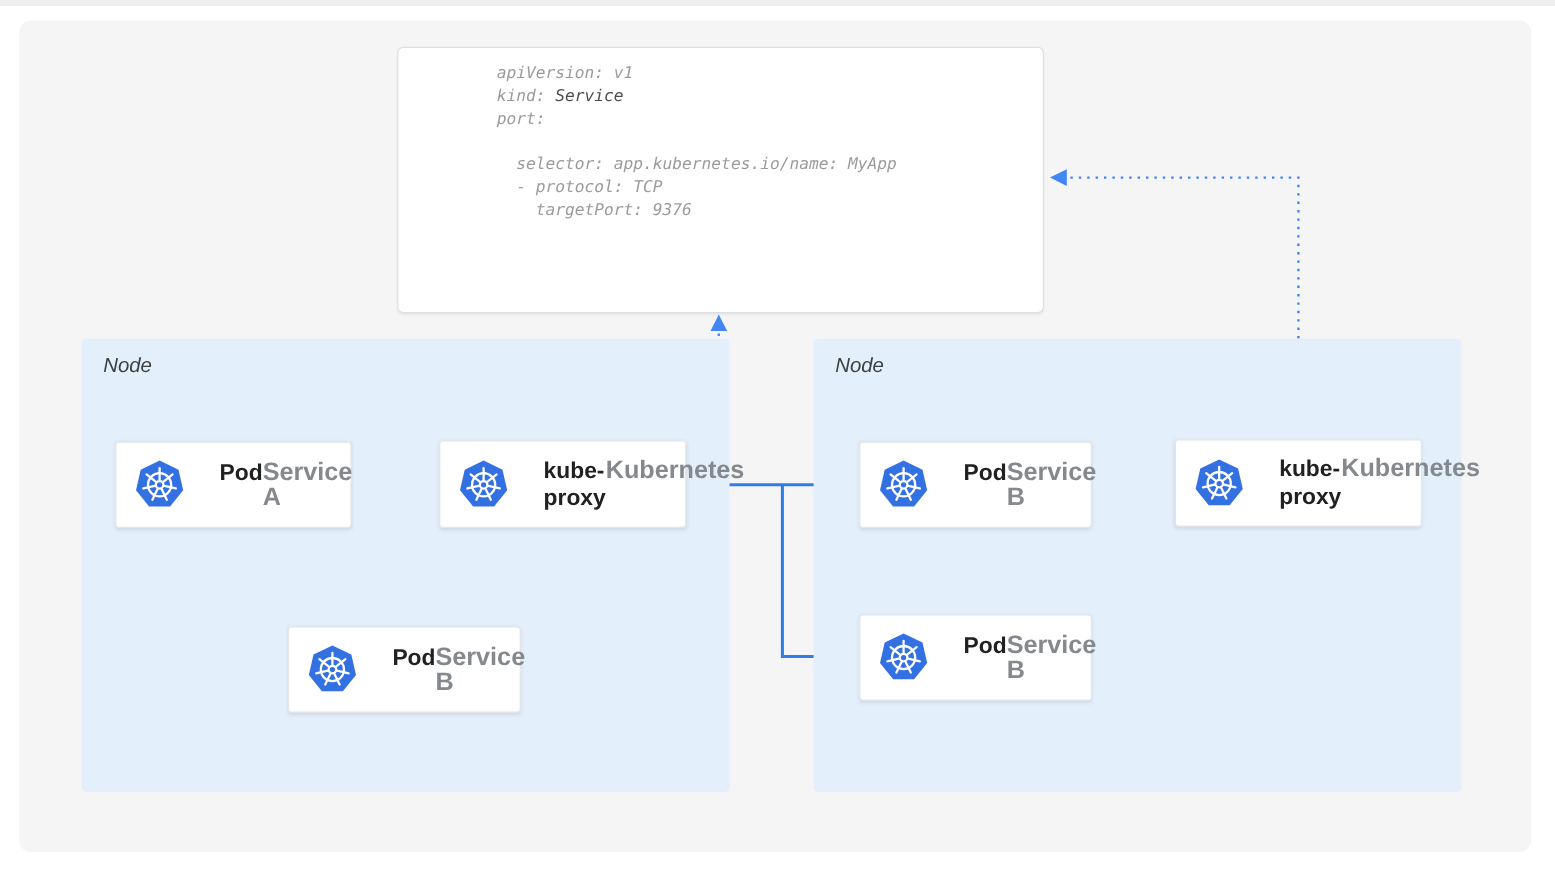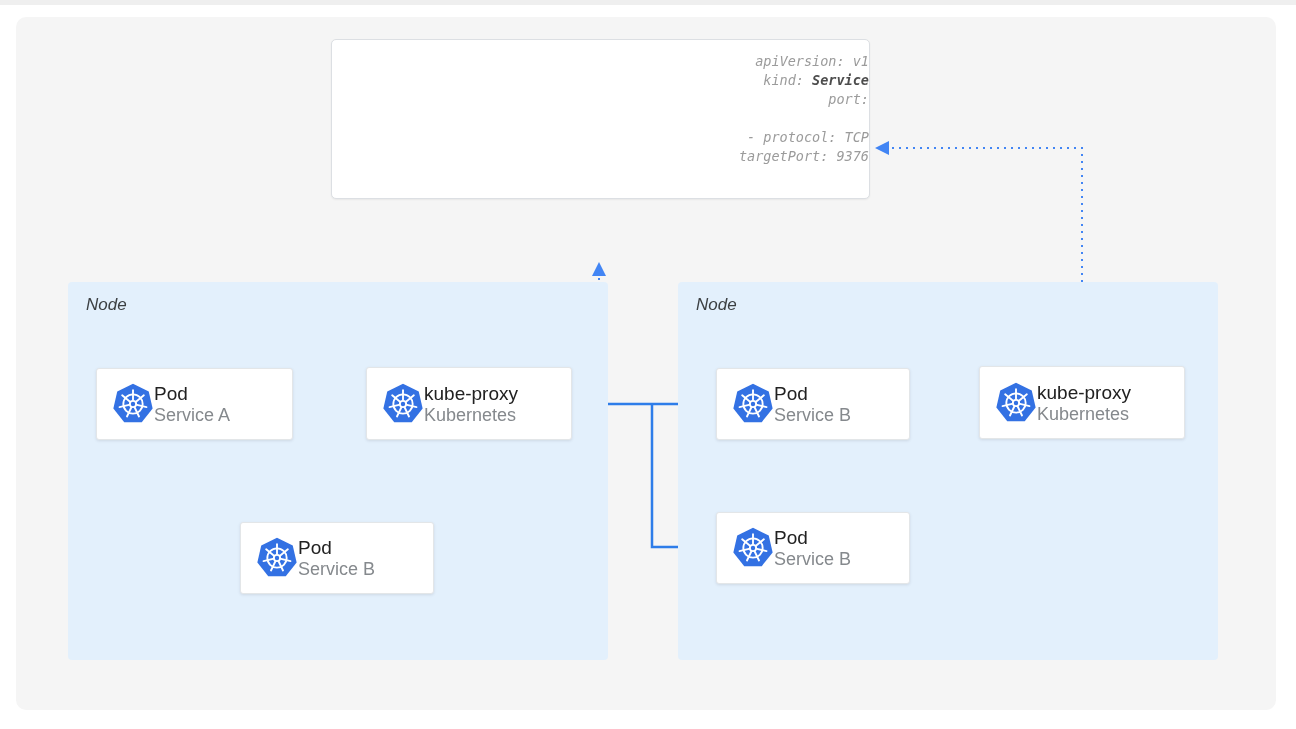--- a/index.html
+++ b/index.html
@@ -18,45 +18,45 @@
     --top-strip:#efefef;
   }
   *{margin:0;padding:0;box-sizing:border-box;}
   html,body{width:1296px;height:729px;background:#ffffff;overflow:hidden;
     font-family:"Liberation Sans",sans-serif;}
   .abs{position:absolute;}
   .top-strip{left:0;top:0;width:1296px;height:5px;background:var(--top-strip);}
   .panel{left:16px;top:17px;width:1260px;height:693px;background:var(--panel-bg);border-radius:10px;}
 
   
-  .yaml-box{left:331px;top:39px;width:539px;height:160px;background:#ffffff;
+  .yaml-box{left:331px;top:39px;width:539px;height:222px;background:#ffffff;
     border:1px solid var(--yaml-border);border-radius:5px;
-    box-shadow:0 1px 2px rgba(0,0,0,0.06);padding:12px 0 0 82px;text-align:right;}
+    box-shadow:0 1px 2px rgba(0,0,0,0.06);padding:12px 0 0 82px;}
   .code-line{font-family:"DejaVu Sans Mono","Liberation Mono",monospace;
     font-style:italic;font-size:13.5px;line-height:19px;color:var(--code-text);
     white-space:pre;}
   .code-line .seg{white-space:pre;}
-  .code-line .bold{font-weight:bold;color:var(--code-bold);}
+  .code-line .bold{font-weight:normal;color:var(--code-bold);}
 
   
   .node-box{background:var(--node-bg);border-radius:4px;}
   .node-left{left:68px;top:282px;width:540px;height:378px;}
   .node-right{left:678px;top:282px;width:540px;height:378px;}
   .node-label{position:absolute;left:18px;top:13px;font-size:17px;
     color:var(--node-label-text);font-style:italic;}
 
   
   .card{position:absolute;background:#ffffff;border:1px solid var(--card-border);
     border-radius:3px;box-shadow:0 1px 3px rgba(60,64,67,0.13);
     display:flex;align-items:center;padding-left:15px;}
   .k8s-icon{width:42px;height:42px;flex:0 0 42px;display:block;}
   .k8s-icon svg{width:42px;height:42px;display:block;}
-  .card-text{display:flex;flex-direction:column;}
+  .card-text{display:flex;flex-direction:row;margin-left:29px;font-weight:bold;}
   .card-title{font-size:19px;line-height:23px;color:var(--title-text);}
-  .card-subtitle{font-size:18px;line-height:21px;color:var(--subtitle-text);}
+  .card-subtitle{font-size:21px;line-height:21px;color:var(--subtitle-text);}
 
   .connectors{left:0;top:0;width:1296px;height:729px;pointer-events:none;}
   .hidden-defs{position:absolute;width:0;height:0;overflow:hidden;}
 </style>
 </head>
 <body>
 
 <svg class="hidden-defs" aria-hidden="true">
   <symbol id="k8s-logo" viewBox="0 0 100 100">
     <polygon points="50,2 87.5,20.1 96.8,60.7 70.8,93.2 29.2,93.2 3.2,60.7 12.5,20.1" style="fill:var(--k8s-blue)"></polygon>
@@ -97,20 +97,21 @@
     <path d="M469 367 V314 H599 V276" marker-end="url(#arrDotted)"></path>
     <path d="M1082 366 V148 H889" marker-end="url(#arrDotted)"></path>
   </g>
 </svg>
 
 <div class="abs yaml-box">
   <div class="code-line"><span class="seg">apiVersion: v1</span><span class="seg bold"></span></div>
   <div class="code-line"><span class="seg">kind: </span><span class="seg bold">Service</span></div>
   <div class="code-line"><span class="seg">port:</span><span class="seg bold"></span></div>
   <div class="code-line"><span class="seg">  </span></div>
+  <div class="code-line"><span class="seg">  selector: app.kubernetes.io/name: MyApp</span><span class="seg bold"></span></div>
   <div class="code-line"><span class="seg">  - protocol: TCP</span><span class="seg bold"></span></div>
   <div class="code-line"><span class="seg">    targetPort: 9376</span><span class="seg bold"></span></div>
 </div>
 
 <div class="abs node-box node-left">
   <span class="node-label">Node</span>
 
   <div class="card" style="left:28px;top:86px;width:197px;height:72px;">
     <span class="k8s-icon">
       <svg viewBox="0 0 100 100">

